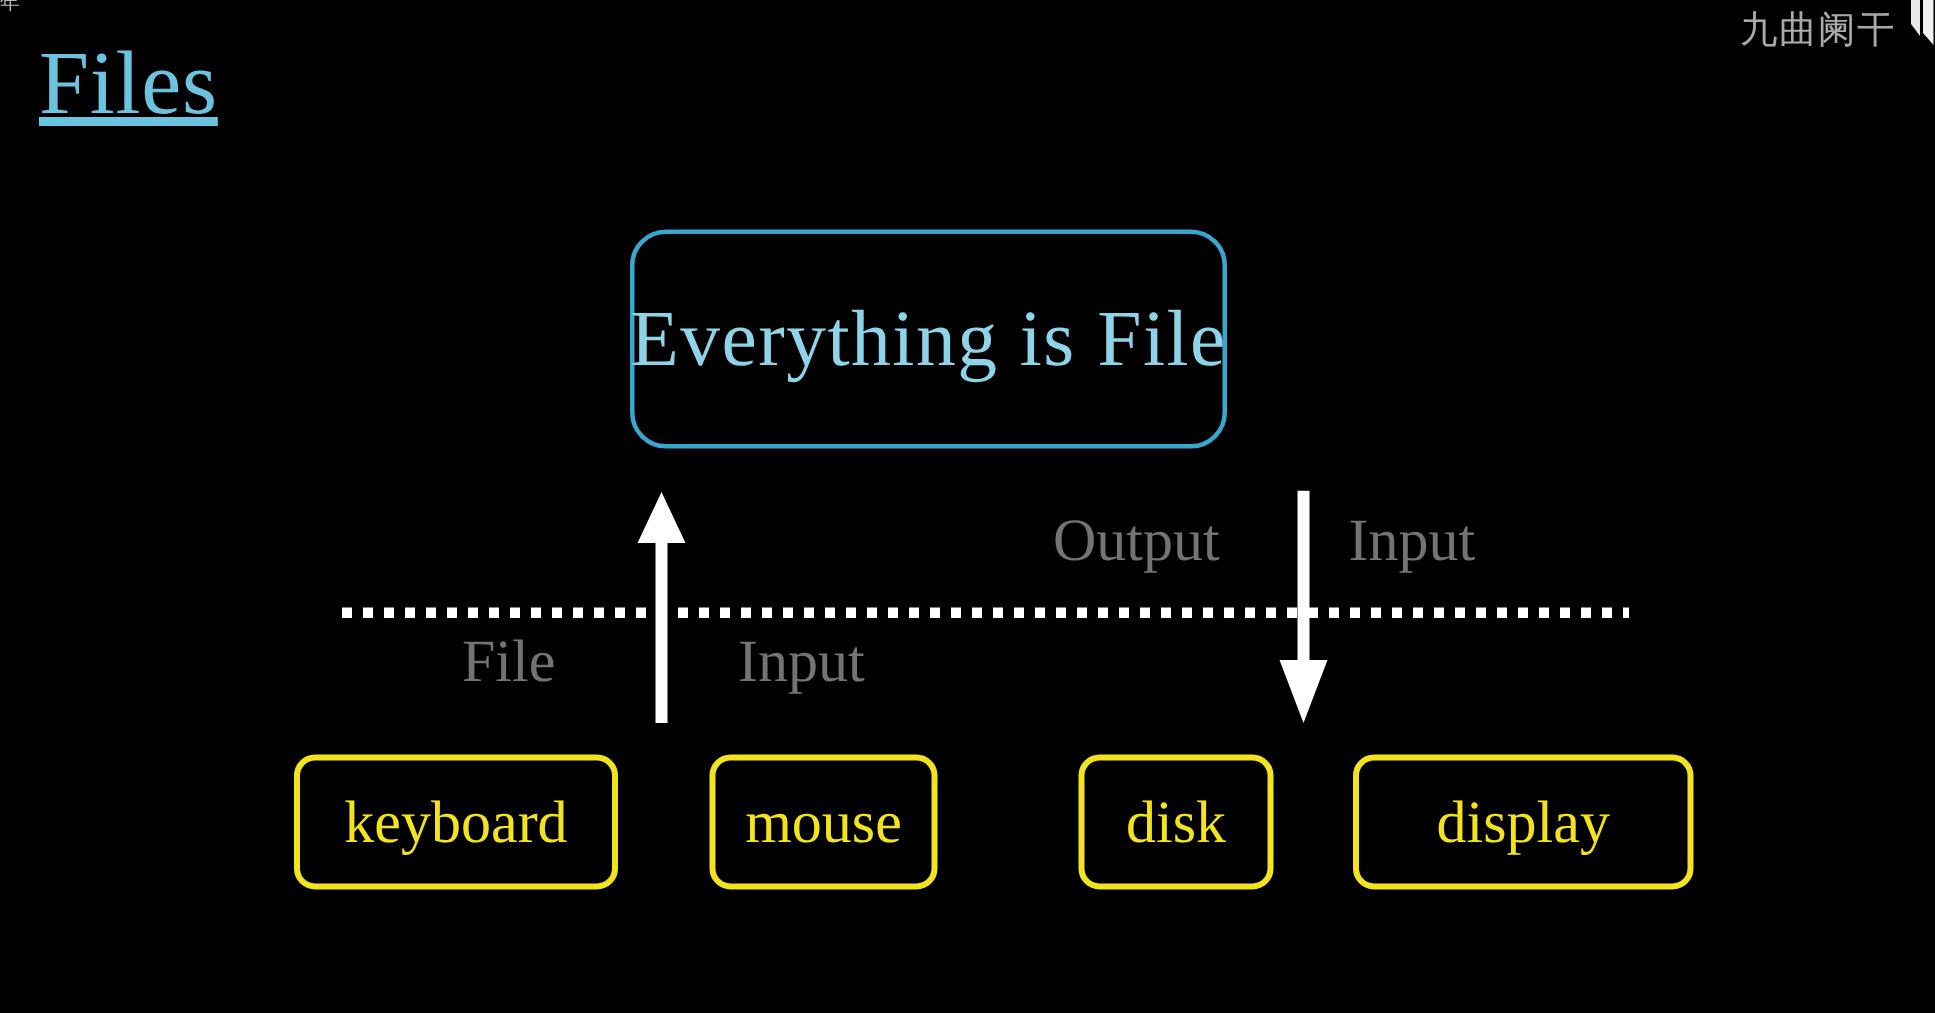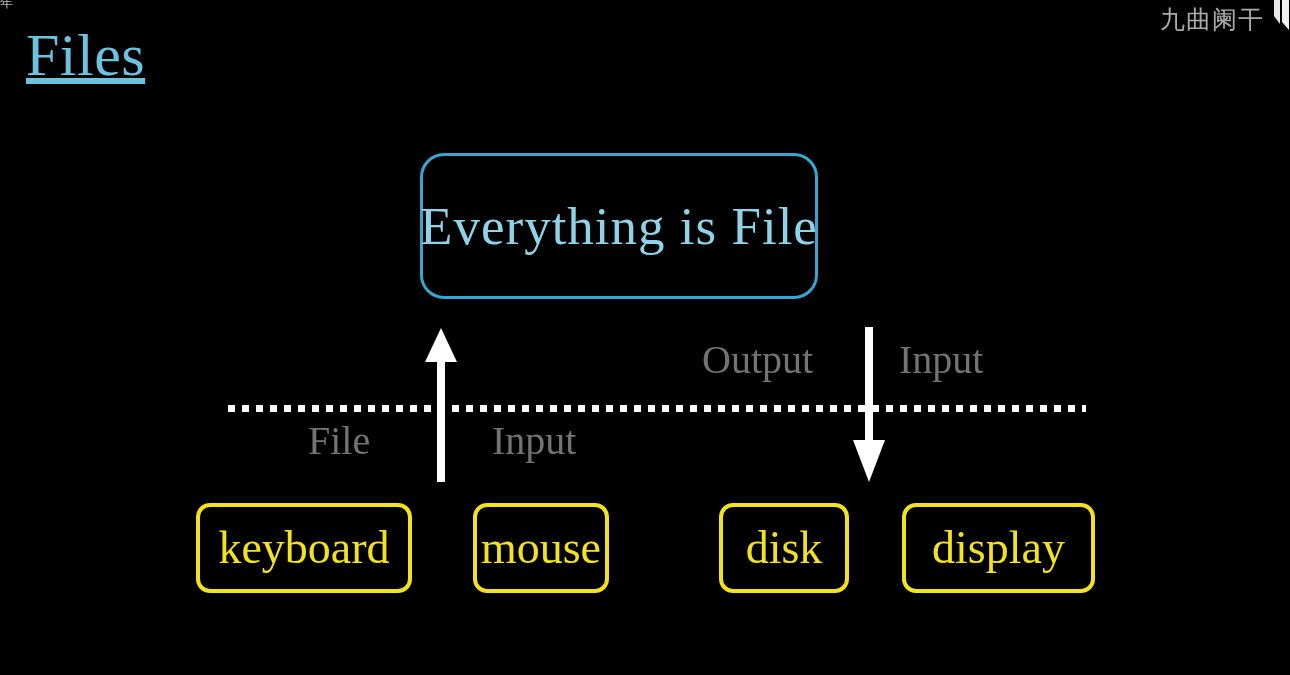--- a/index.html
+++ b/index.html
@@ -136,29 +136,29 @@
     top: 503px;
     height: 90px;
     box-sizing: border-box;
     border: 4px solid #f2e31c;
     border-radius: 14px;
     display: flex;
     align-items: center;
     justify-content: center;
   }
   .device-box .label {
-    font-size: 46px;
+    font-size: 40px;
     line-height: 44px;
     color: #f2e31c;
     white-space: nowrap;
   }
   .dev-keyboard { left: 196px;  width: 216px; }
-  .dev-mouse    { left: 473px;  width: 136px; }
+  .dev-mouse    { left: 473px;  width: 152px; }
   .dev-disk     { left: 719px;  width: 130px; text-decoration: underline; }
-  .dev-display  { left: 902px;  width: 193px; }
+  .dev-display  { left: 902px;  width: 227px; }
 </style>
 </head>
 <body>
 
 <div id="slide">
 
   <div class="wm-topleft">年</div>
 
   <div class="wm-topright">九曲阑干</div>
 

